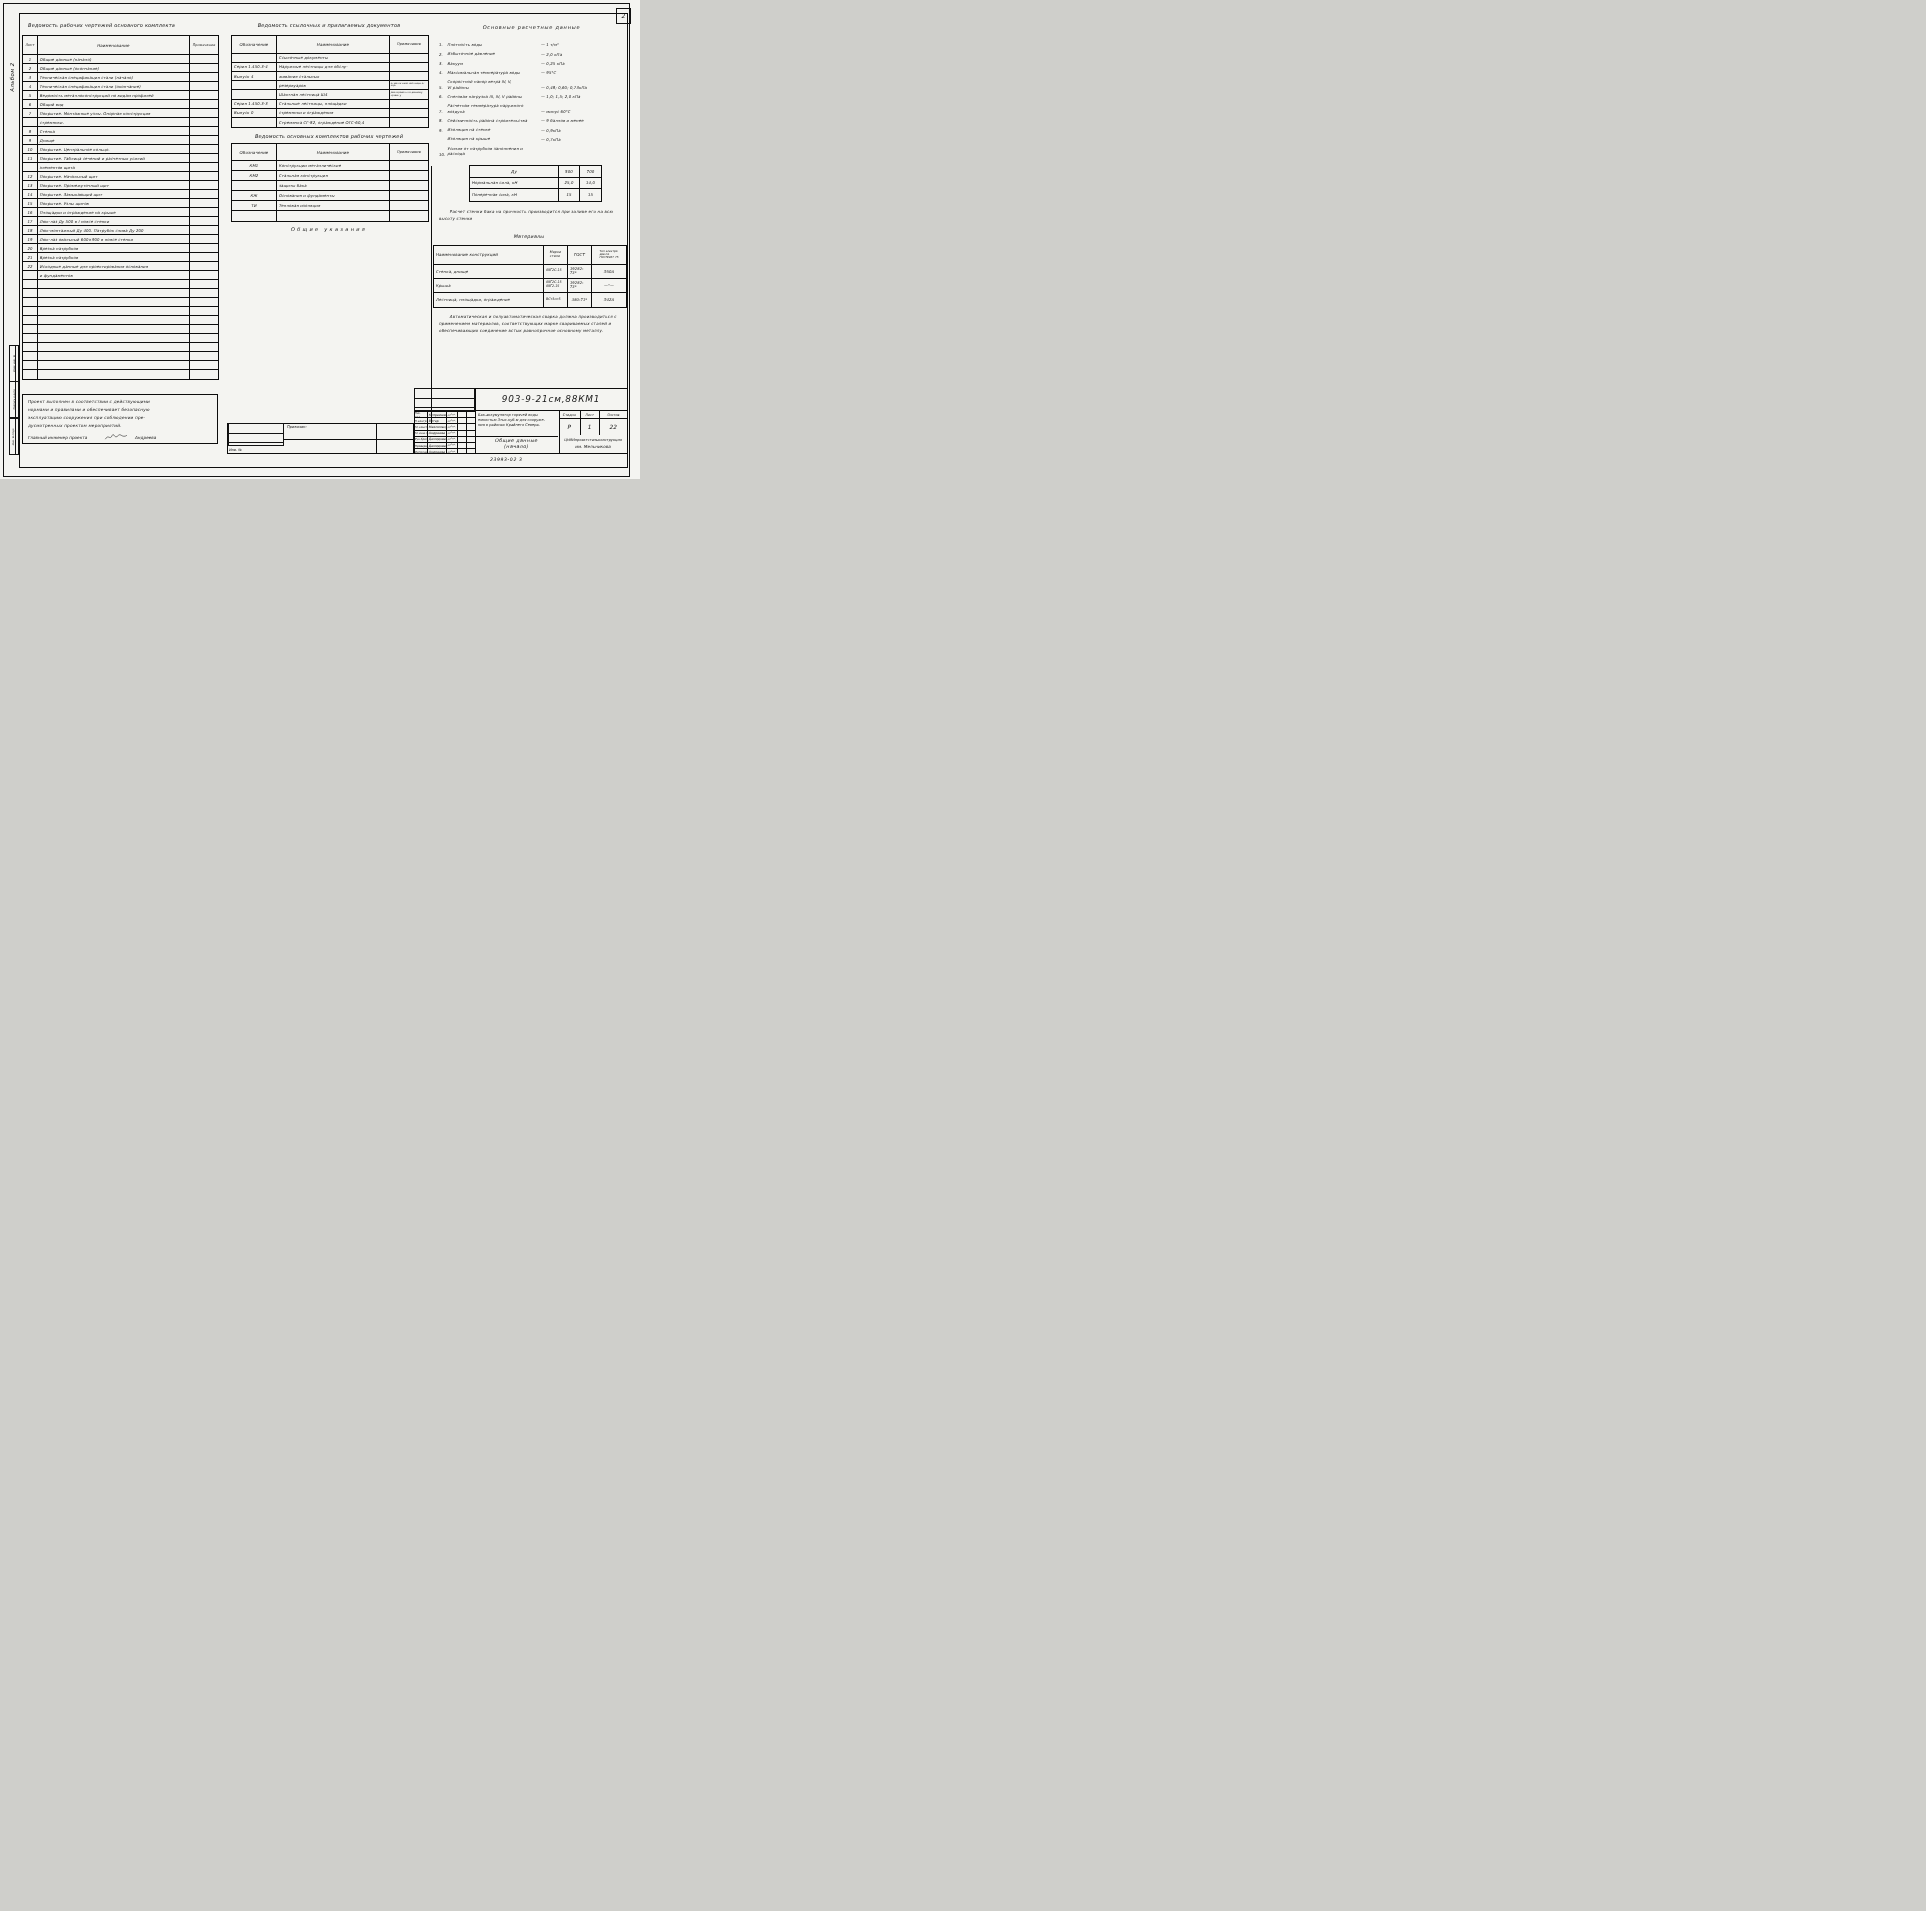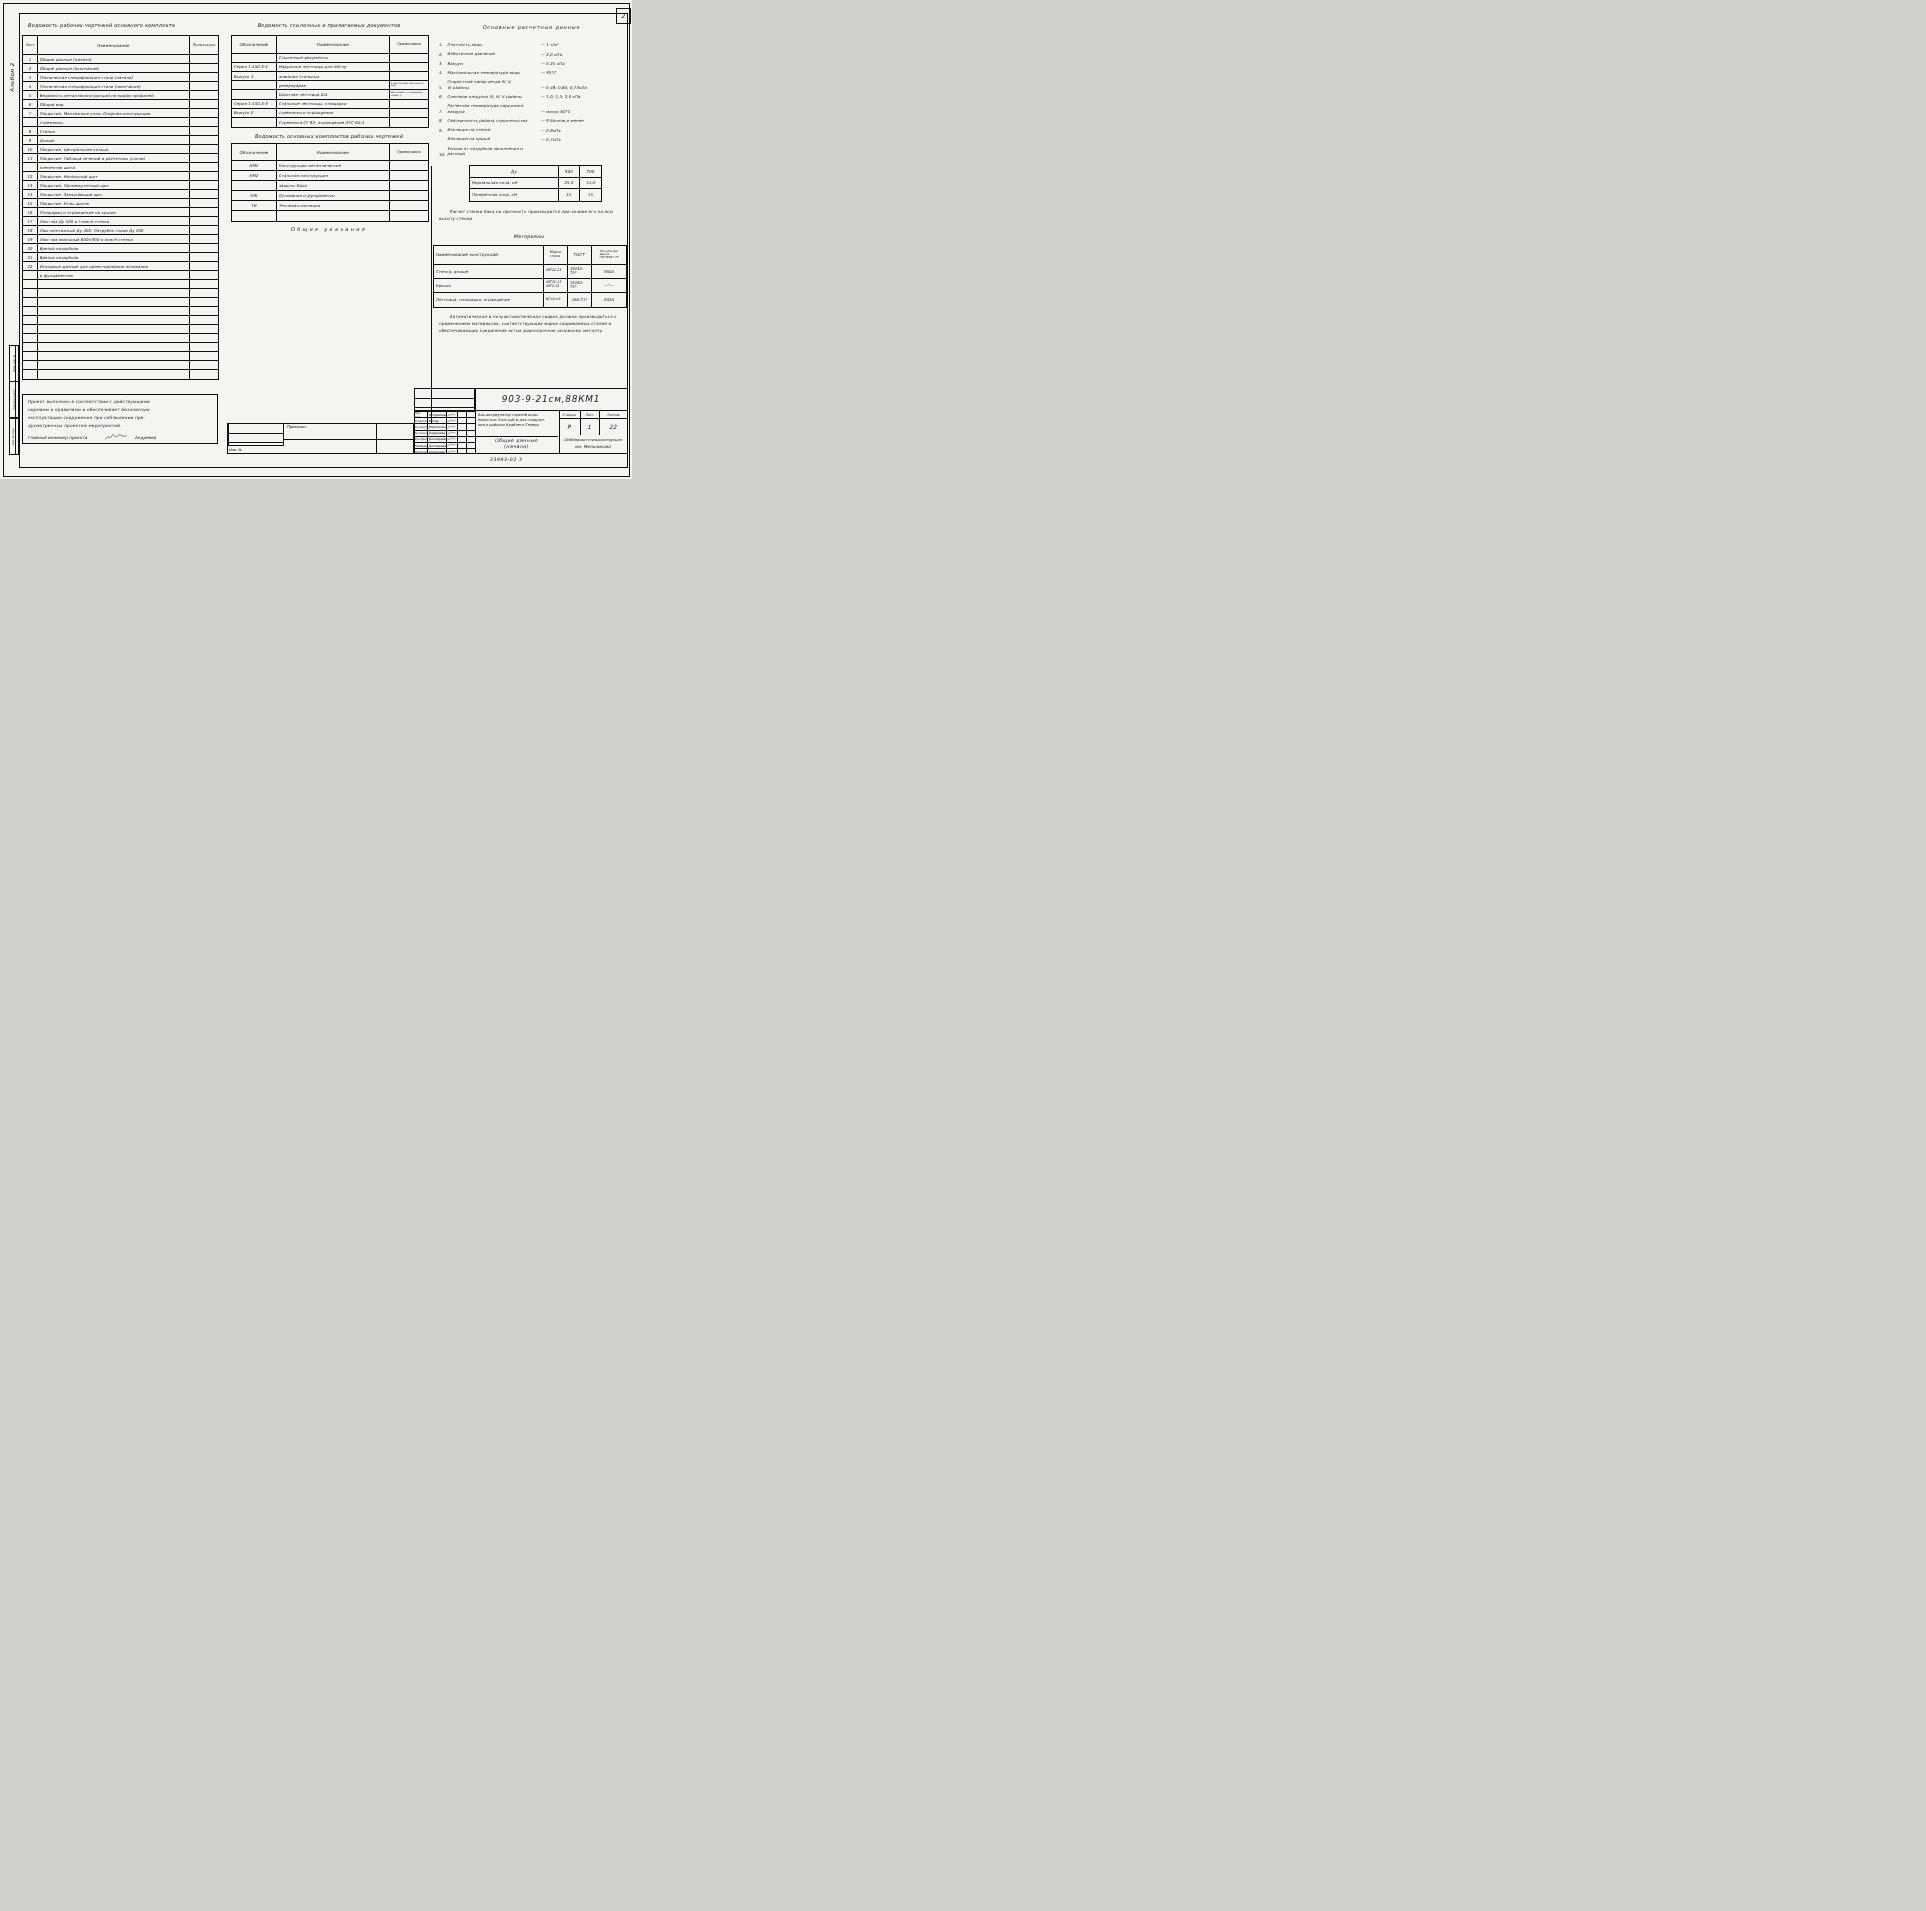--- a/index.html
+++ b/index.html
@@ -1,17 +1,17 @@
 <!DOCTYPE html>
 <html style="font-size:6.2px"><head>
 <meta charset="utf-8">
 <style>
   html,body{margin:0;padding:0;background:#cfcfcb;}
   .sheet{position:relative;width:632px;height:479px;background:#f4f4f1;
-         font-family:"DejaVu Sans",sans-serif;font-style:italic;color:#161616;overflow:hidden;}
+         font-family:"DejaVu Sans",sans-serif;font-style:italic;color:#161616;overflow:hidden;padding-left:8px;}
   .abs{position:absolute;}
   .frame-outer{left:2.7px;top:2.7px;width:625px;height:472px;border:0.8px solid #131313;}
   .frame-main{left:19px;top:13px;width:607px;height:453px;border:1.2px solid #0d0d0d;}
   .ttl{font-size:5px;letter-spacing:0.2px;white-space:nowrap;}
   .ttl-c{text-align:center;}
   .tbl{border:1px solid #0d0d0d;background:#f4f4f1;}
   .thead,.tr{display:grid;}
   .td{border-right:0.6px solid #0d0d0d;border-bottom:0.5px solid #0d0d0d;
       padding:0.4px 1.9px;font-size:3.9px;display:flex;align-items:center;overflow:hidden;
       letter-spacing:0.1px;box-sizing:border-box;}

